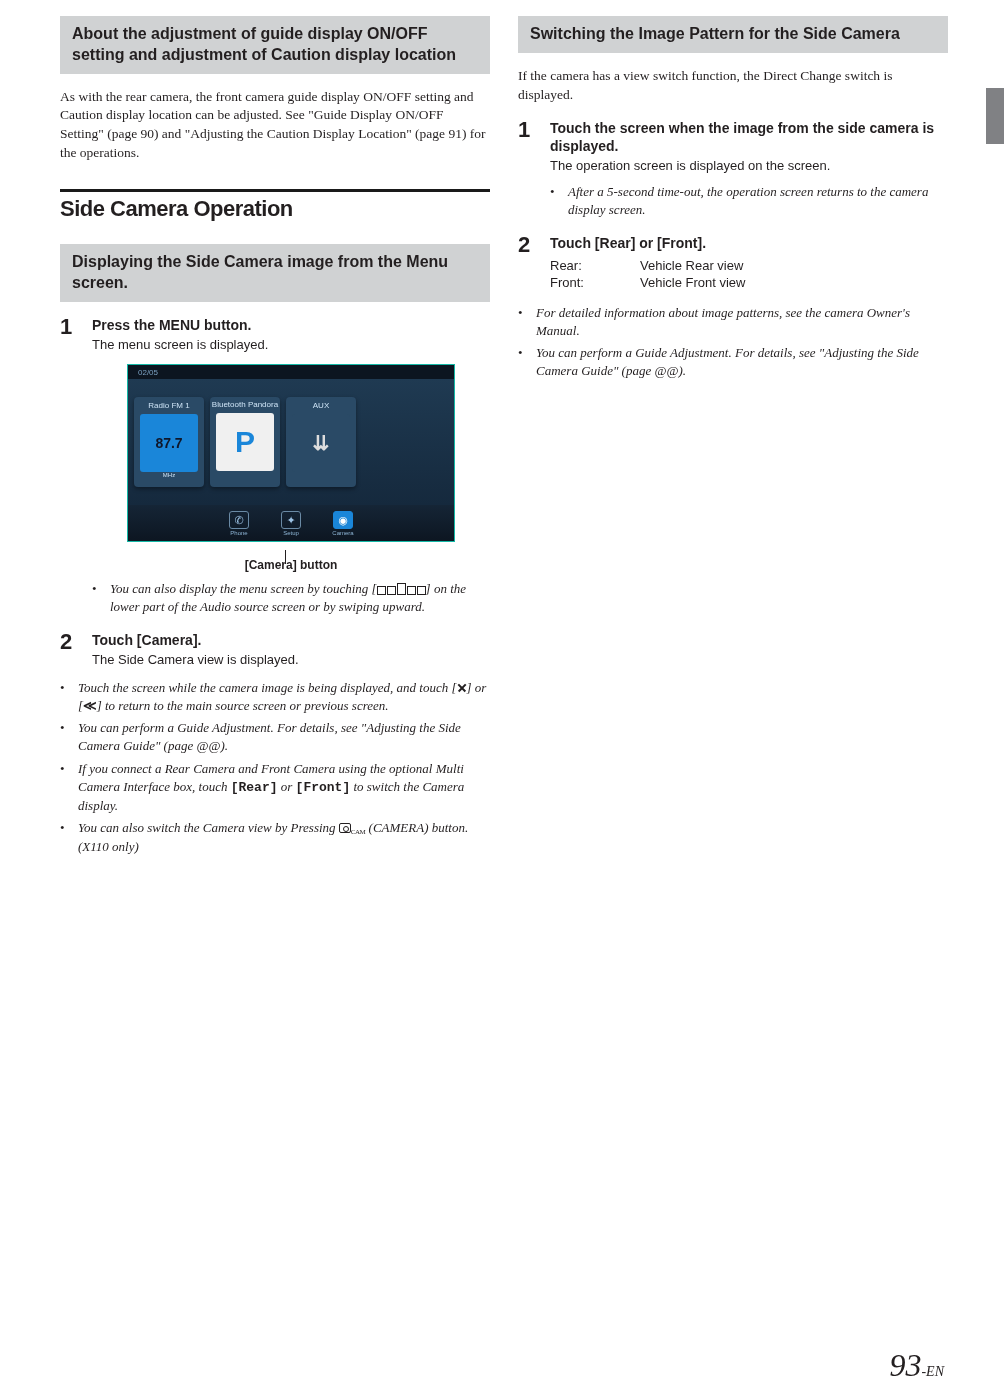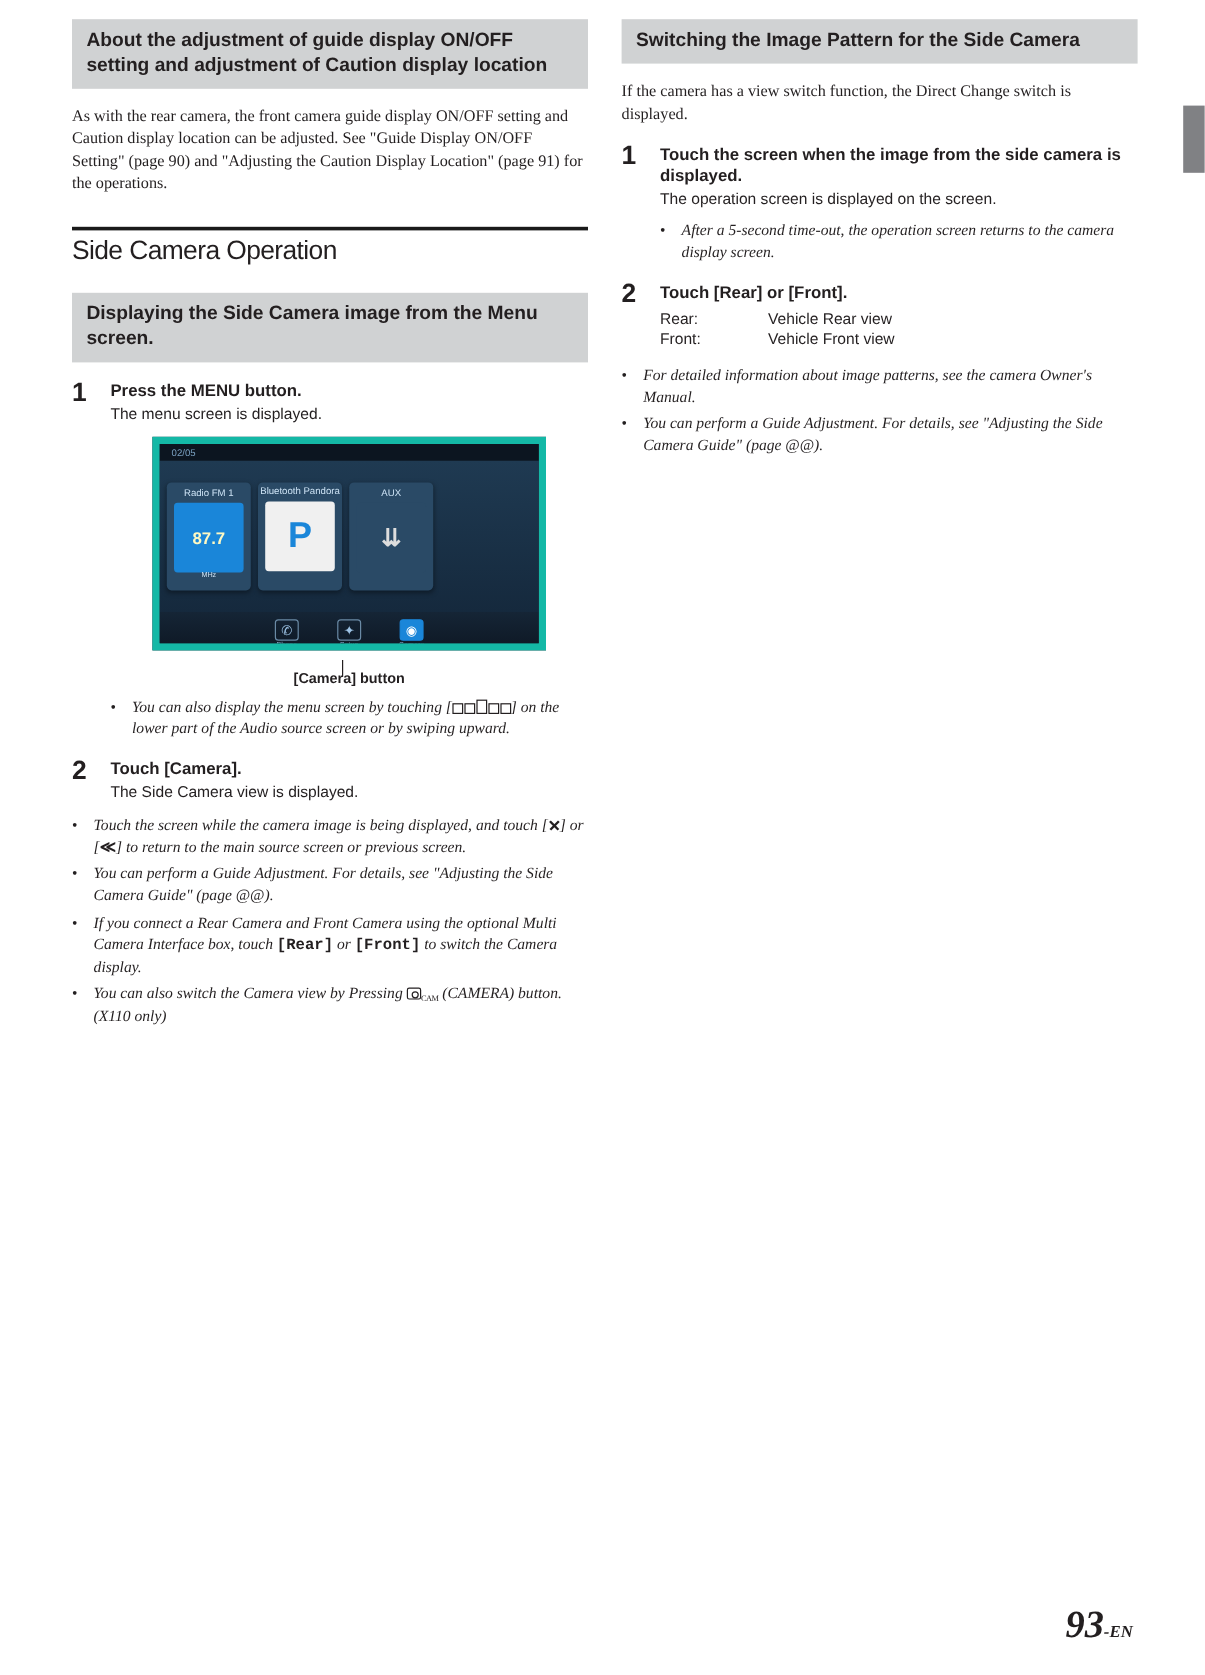--- a/index.html
+++ b/index.html
@@ -42,21 +42,21 @@
     line-height: 1.4;
     margin-top: 14px;
   }
   .section-rule {
     border-top: 3px solid #1a1a1a;
     margin-top: 26px;
     padding-top: 4px;
   }
   .section-title {
     font-family: Arial, Helvetica, sans-serif;
-    font-weight: 400;
+    font-weight: 700;
     font-size: 22px;
     letter-spacing: -0.5px;
   }
   .step {
     display: flex;
     gap: 10px;
     margin-top: 14px;
   }
   .step-num {
     font-family: Arial, Helvetica, sans-serif;
@@ -107,21 +107,21 @@
     font-size: 13px;
   }
   .def-row { display: flex; margin-top: 2px; }
   .def-k { width: 90px; }
   .def-v { flex: 1; }
   .menu-shot {
     width: 328px;
     height: 178px;
     margin: 10px auto 0;
     background: #1a2a3a;
-    border: 6px solid #14b8a6;
+    border: 1px solid #14b8a6;
     position: relative;
     overflow: hidden;
   }
   .ms-top {
     height: 14px;
     background: #0c1520;
     display: flex;
     justify-content: space-between;
     align-items: center;
     padding: 0 10px;
@@ -156,21 +156,21 @@
   .tile .tlabel { font-size: 8px; margin-bottom:4px;}
   .tile .inner {
     width: 58px; height: 58px; border-radius: 3px;
     display:flex; align-items:center; justify-content:center;
     font-size: 16px; font-weight:700; color:#fff;
   }
   .tile.radio .inner{ background:#1a86d9; }
   .tile.usb .inner{ background:#2a4a66; }
   .tile.bt .inner{ background:#f0f0f0; color:#1a86d9; font-size:30px;}
   .tile.aux .inner{ background:#2a4a66; color:#ddd; font-size:20px;}
-  .freq { font-size:14px; font-weight:700; color:#fef9c3;}
+  .freq { font-size:14px; font-weight:700; color:#0f172a;}
   .mhz { font-size:6px; color:#cde3f5;}
   .ms-bot {
     height: 38px;
     background: linear-gradient(180deg,#152536,#0c1520);
     display: flex;
     align-items: center;
     justify-content: center;
     gap: 26px;
   }
   .bicon {
@@ -221,25 +221,24 @@
   .boxes {
     display:inline-flex; gap:1px; vertical-align:-2px;
   }
   .boxes span{
     width:9px; height:9px; border:1px solid #231f20;
   }
   .boxes span.big{ width:9px; height:12px; margin-top:-3px;}
   .page-num {
     position: absolute;
     right: 60px;
-    bottom: 24px;
+    bottom: 12px;
     font-family: Georgia, 'Times New Roman', serif;
     font-style: italic;
     font-size: 32px;
-    font-weight: bold;
   }
   .page-num .suf {
     font-size: 14px;
     font-style: italic;
   }
 </style>
 </head>
 <body>
 
 <div class="tab-mark"></div>

